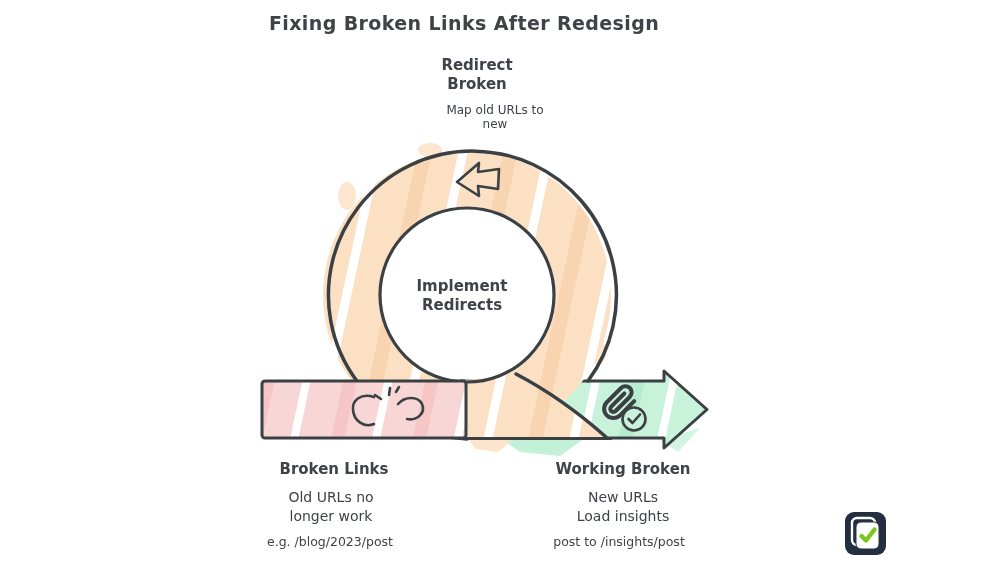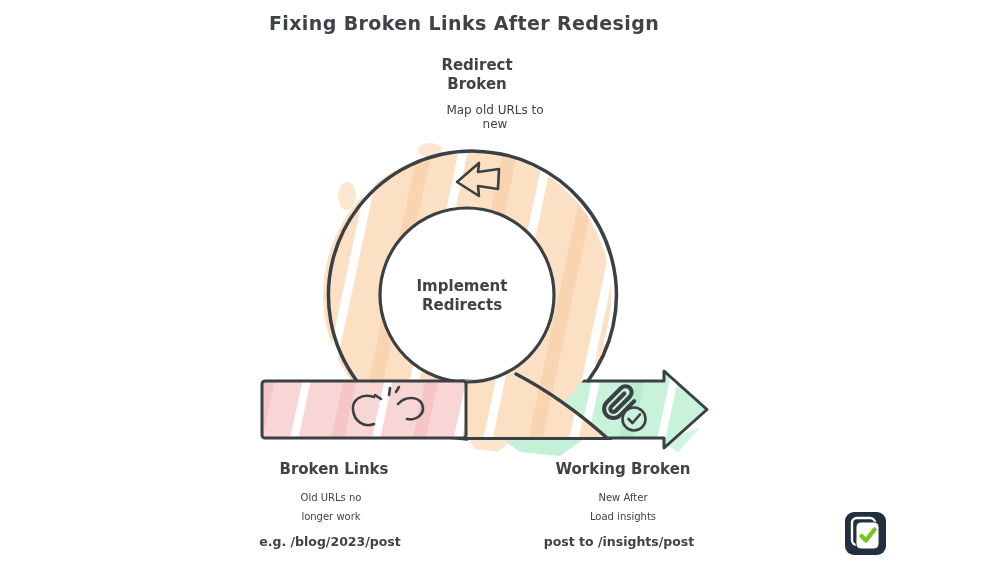--- a/index.html
+++ b/index.html
@@ -5,23 +5,23 @@
   html,body{margin:0;padding:0;background:#ffffff;}
   .stage{
     position:relative;width:1000px;height:563px;background:#ffffff;
     font-family:"DejaVu Sans","Liberation Sans",sans-serif;
     color:#3f4246;overflow:hidden;
   }
   .art{position:absolute;left:0;top:0;width:1000px;height:563px;}
   .tb{position:absolute;transform:translateX(-50%);text-align:center;white-space:nowrap;}
   .title{font-size:19px;font-weight:700;letter-spacing:.4px;}
   .h15{font-size:15px;font-weight:700;line-height:19px;}
-  .d15{font-size:10px;font-weight:400;line-height:19px;text-align:center;}
+  .d15{font-size:14px;font-weight:400;line-height:19px;text-align:center;}
   .s12{font-size:12px;font-weight:400;line-height:14px;margin-left:18px;}
-  .e12{font-size:12.5px;font-weight:700;}
+  .e12{font-size:12.5px;font-weight:400;}
   .badge{
     position:absolute;left:845px;top:512px;width:41px;height:43px;
     background:#232e40;border-radius:9px;cursor:pointer;
   }
   .badge svg{position:absolute;left:0;top:0;}
 </style>
 </head>
 <body>
 
 <div class="stage">
@@ -104,21 +104,21 @@
 
   <div class="tb h15" style="left:334px;top:460px">Broken Links</div>
   <div class="tb d15" style="left:331px;top:488px">
     <div>Old URLs no</div>
     <div>longer work</div>
   </div>
   <div class="tb e12" style="left:330px;top:534px">e.g. /blog/2023/post</div>
 
   <div class="tb h15" style="left:623px;top:460px">Working Broken</div>
   <div class="tb d15" style="left:623px;top:488px">
-    <div>New After</div>
+    <div>New URLs</div>
     <div>Load insights</div>
   </div>
   <div class="tb e12" style="left:619px;top:534px">post to /insights/post</div>
 
   <div class="badge">
     <svg width="41" height="43" viewBox="0 0 41 43">
       <rect x="7" y="6" width="23" height="27" rx="5" fill="none" stroke="#ffffff" stroke-width="2.4"></rect>
       <rect x="11" y="10" width="23" height="27" rx="5" fill="#ffffff" stroke="#2a3446" stroke-width="1"></rect>
       <path d="M16.5,24 L21,28.5 L29.5,17.5" fill="none" stroke="#7cc41f" stroke-width="4.4" stroke-linecap="round" stroke-linejoin="round"></path>
     </svg>

